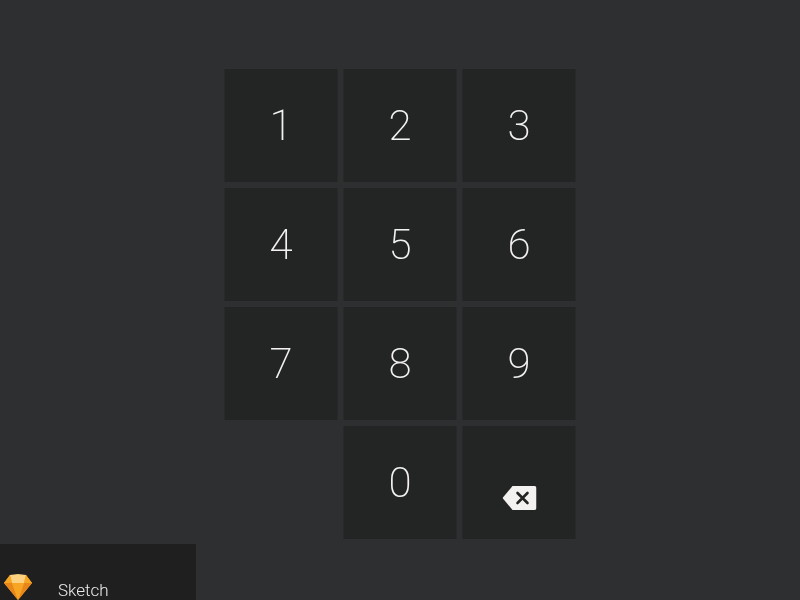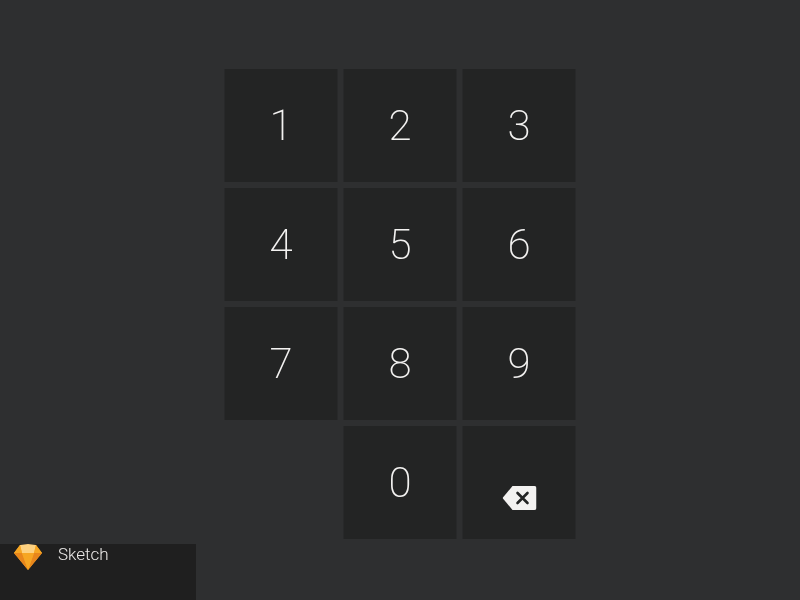--- a/index.html
+++ b/index.html
@@ -50,23 +50,23 @@
       height: 100%;
     }
     .footer-badge {
       position: absolute;
       left: 0;
       bottom: 0;
       width: 196px;
       height: 56px;
       background: #1f1f1f;
       display: flex;
-      align-items: flex-start;
-      padding-left: 14px;
-      gap: 16px;
+      align-items: flex-end;
+      padding-left: 4px;
+      gap: 26px;
     }
     .sketch-icon {
       width: 28px;
       height: 26px;
     }
     .footer-label {
       color: #eceae8;
       font-size: 17px;
       font-weight: 300;
     }

